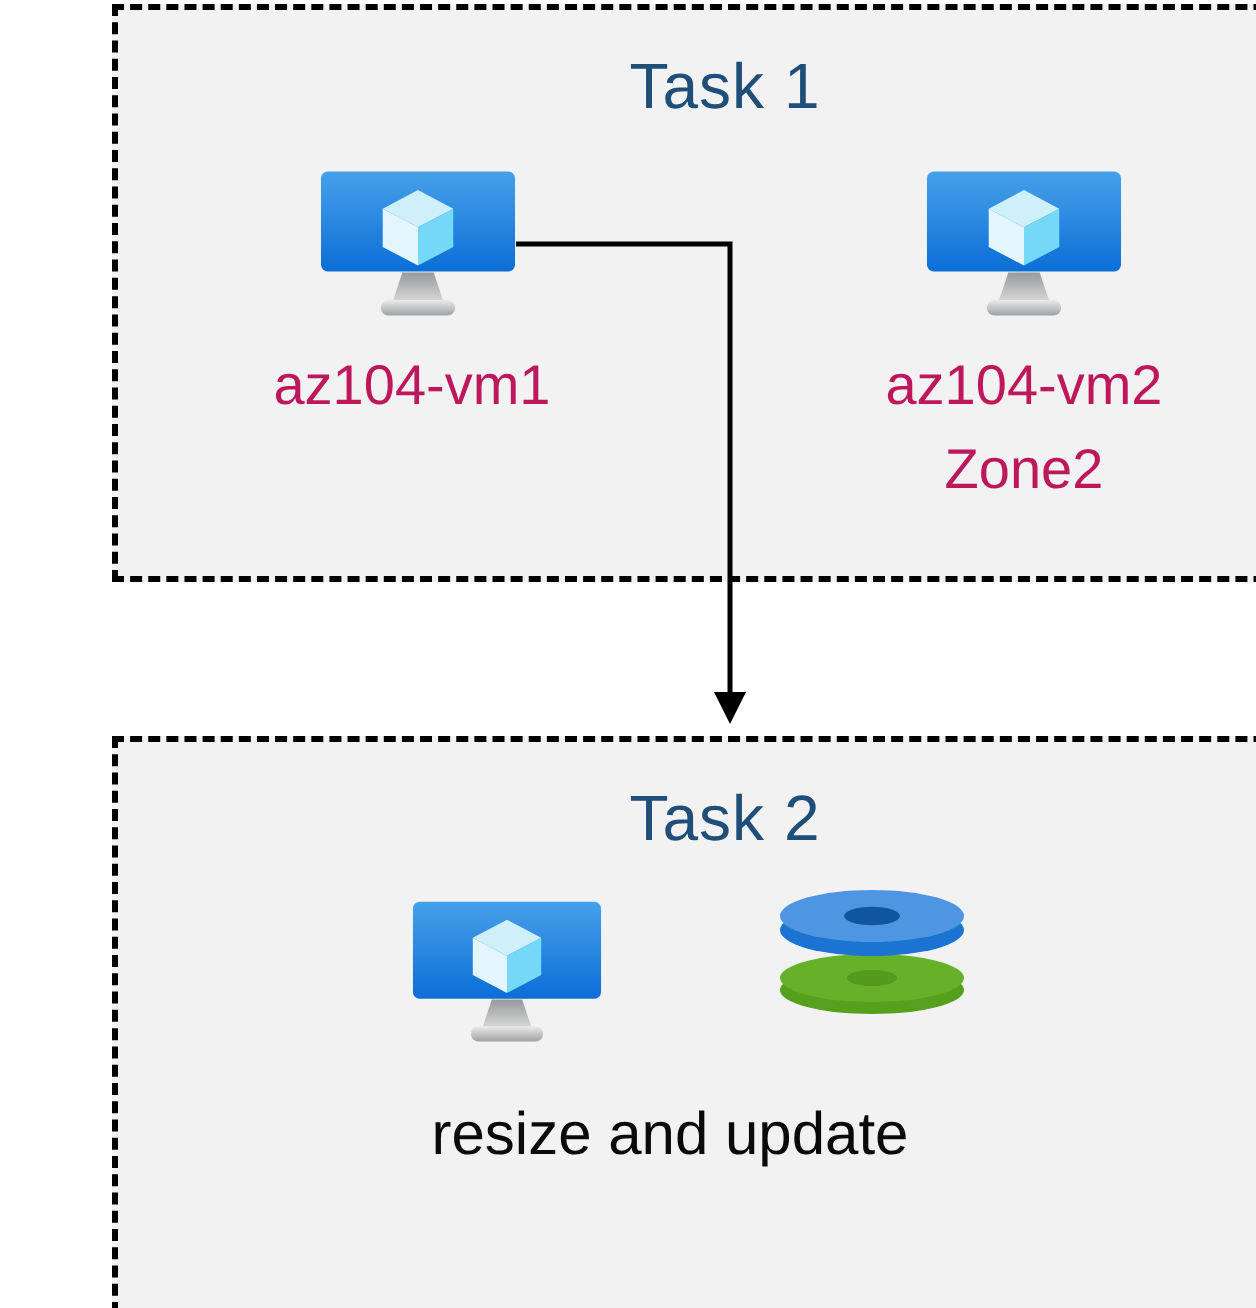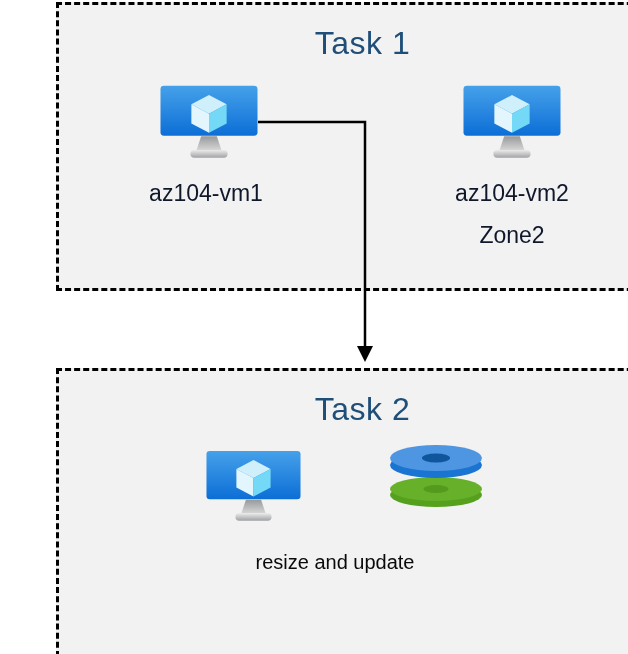--- a/index.html
+++ b/index.html
@@ -32,31 +32,31 @@
     font-size: 32px;
     color: #1f4e79;
     letter-spacing: 0.5px;
   }
   .icon { position: absolute; }
   .vm-label {
     position: absolute;
     top: 172px;
     width: 240px;
     text-align: center;
-    font-size: 23px;
+    font-size: 28px;
     line-height: 42px;
-    color: #0f172a;
+    color: #be185d;
   }
   .caption {
     position: absolute;
     top: 551px;
     left: 135px;
     width: 304px;
     text-align: center;
-    font-size: 20px;
+    font-size: 30px;
     color: #0a0a0a;
   }
   .arrow-layer {
     position: absolute;
     top: 0; left: 0;
     pointer-events: none;
   }
   .defs-holder { position: absolute; width: 0; height: 0; }
 </style>
 </head>

